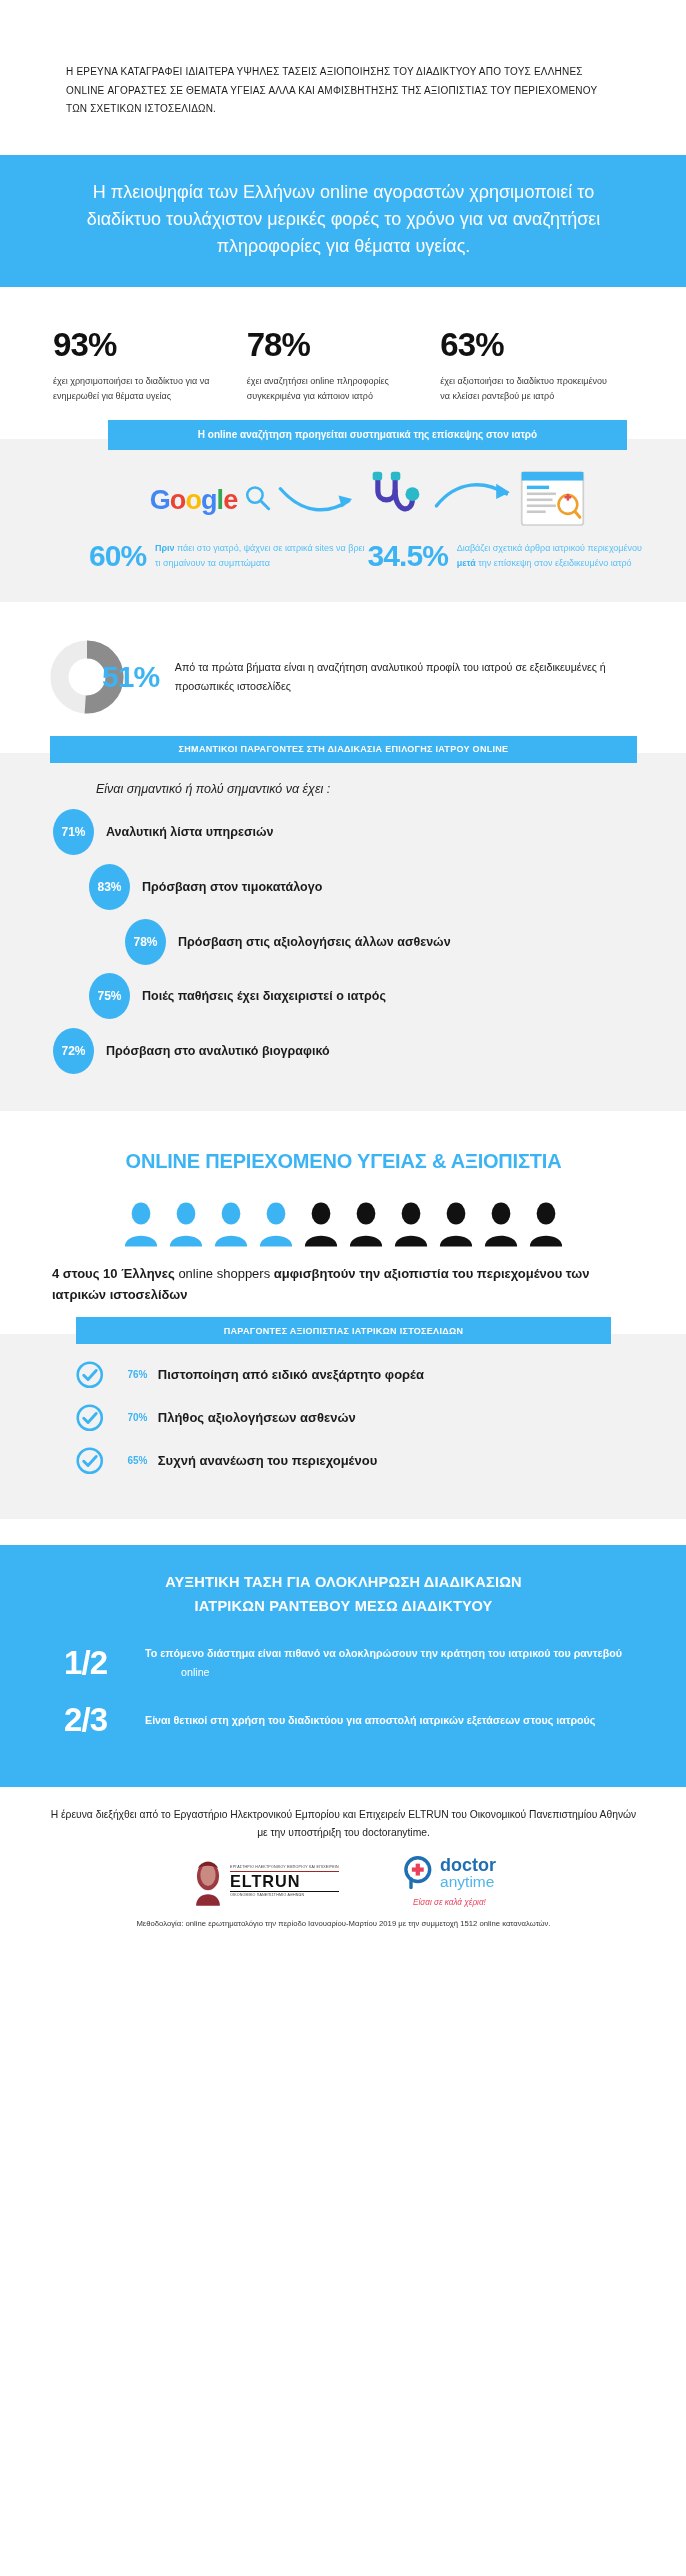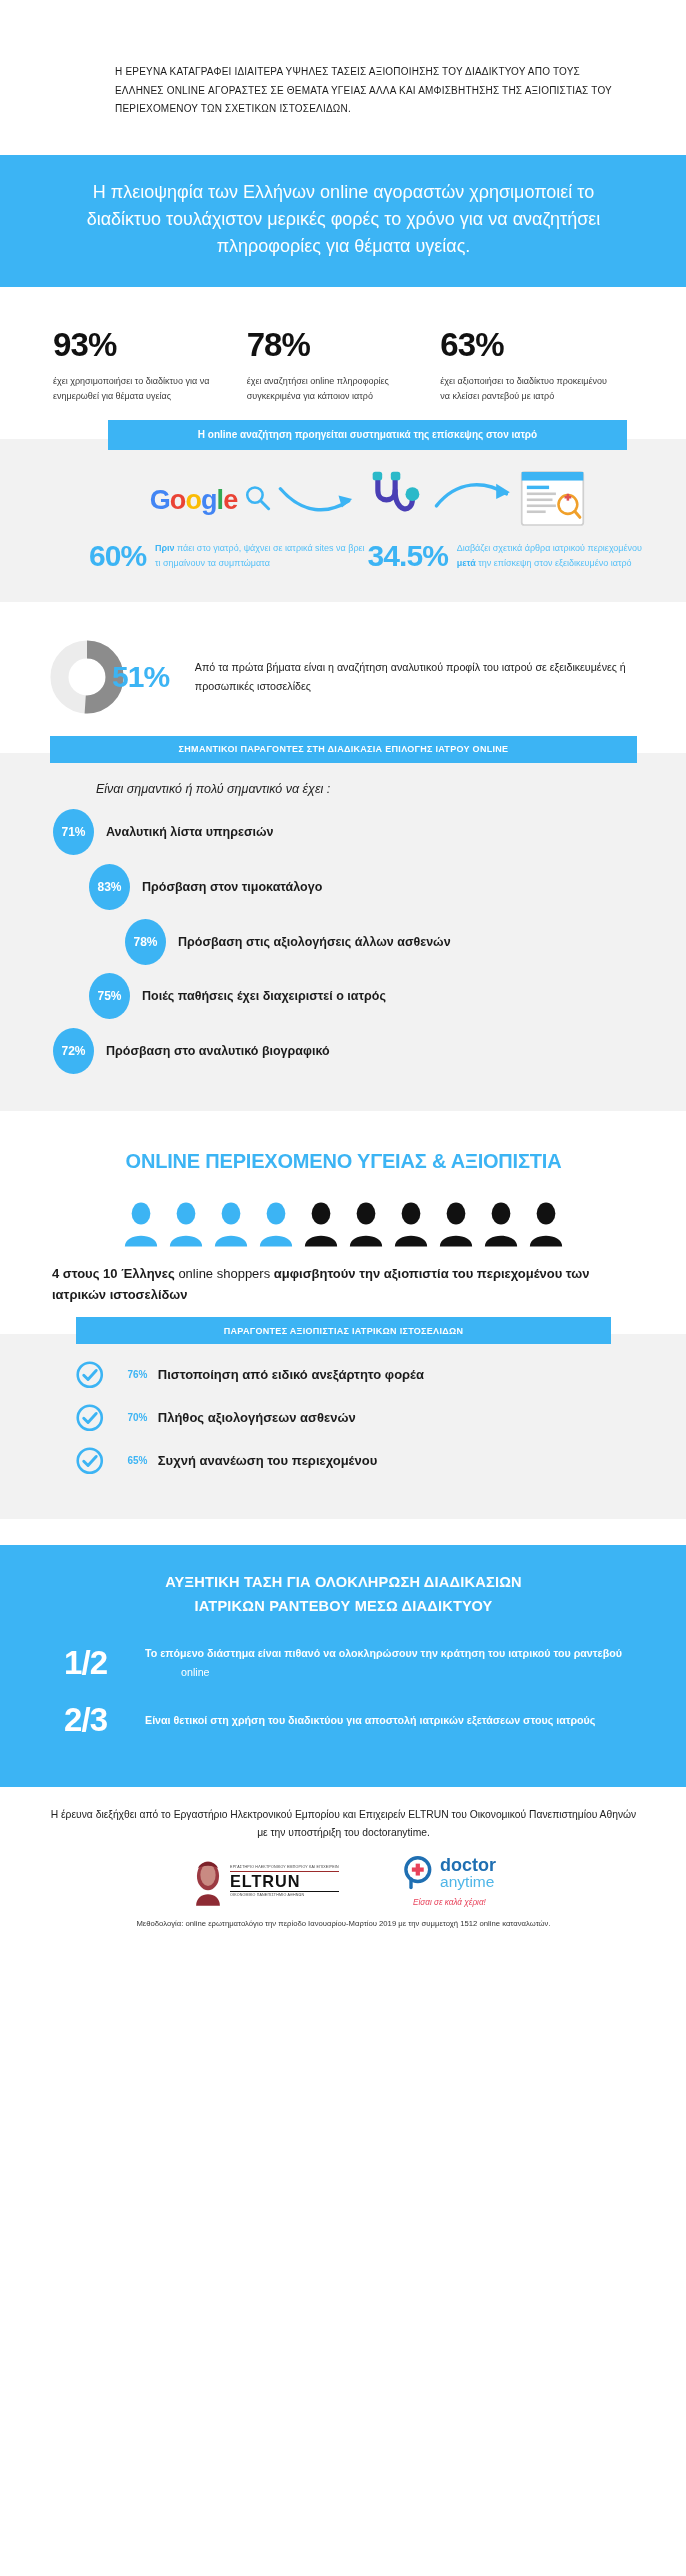--- a/index.html
+++ b/index.html
@@ -17,21 +17,21 @@
     font-size: 37px;
     font-weight: bold;
     line-height: 1.04;
     letter-spacing: -0.4px;
     padding-left: 89px;
     padding-top: 8.6px;
   }
   .hero-title .ln { display:block; }
   .hero-sub {
     margin: 29px 0 0 0;
-    padding-left: 115px;
+    padding-left: 66px;
     padding-right: 69px;
     color: #1b1b1b;
     font-size: 10px;
     line-height: 1.85;
     letter-spacing: 0.2px;
   }
 
   
   .banner-claim {
     margin-top: 36px;
@@ -84,21 +84,21 @@
   .pair-row { display:flex; padding: 3.4px 41px 0 41px; }
   .pair { flex:1; display:flex; align-items:center; gap:8.6px; }
   .pair .pct {
     font-size: 30px; font-weight: bold; color:#3cb4f4; letter-spacing:-0.9px;
     flex: 0 0 auto;
   }
   .pair .txt { font-size: 9px; line-height:1.62; color:#55c0f7; }
   .pair .txt b { color:#3cb4f4; }
 
   
-  .donut-sec { background:#fff; padding: 38px 50px 39px 50px; display:flex; align-items:center; gap:10px; }
+  .donut-sec { background:#fff; padding: 38px 50px 39px 50px; display:flex; align-items:center; gap:0px; }
   .donut { position:relative; width:74px; height:74px; flex:0 0 auto; }
   .donut svg { display:block; }
   .donut-pct {
     font-size: 30px; font-weight:bold; color:#3cb4f4; letter-spacing:-0.9px;
     margin-left:-22px; flex:0 0 auto; z-index:2;
   }
   .donut-txt { font-size: 10.7px; line-height:1.72; color:#222; margin-left:15.5px; }
 
   
   .sec-grey2 { background:#f2f2f2; padding: 0 0 29px 0; }

